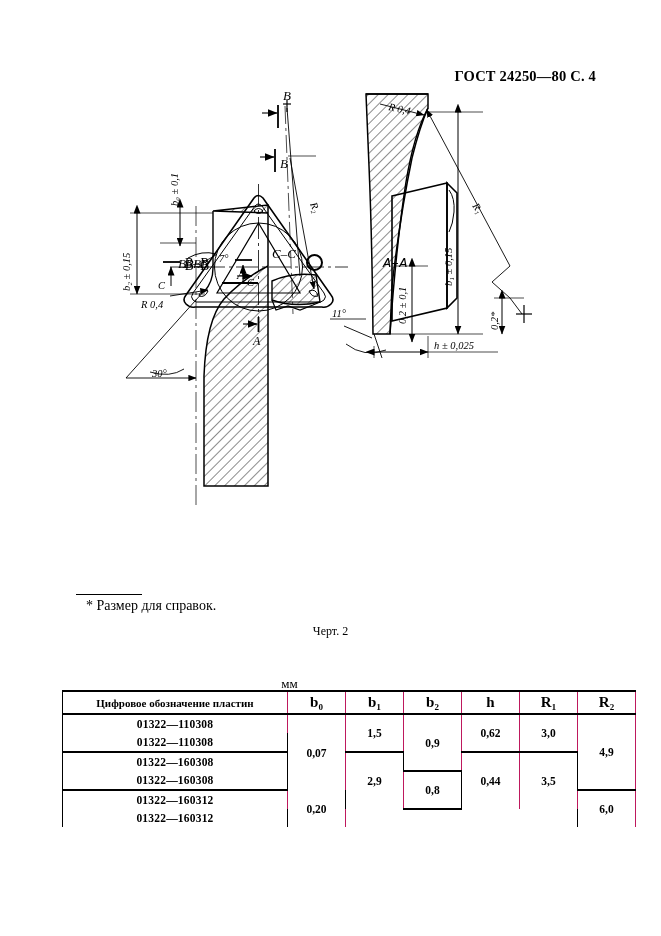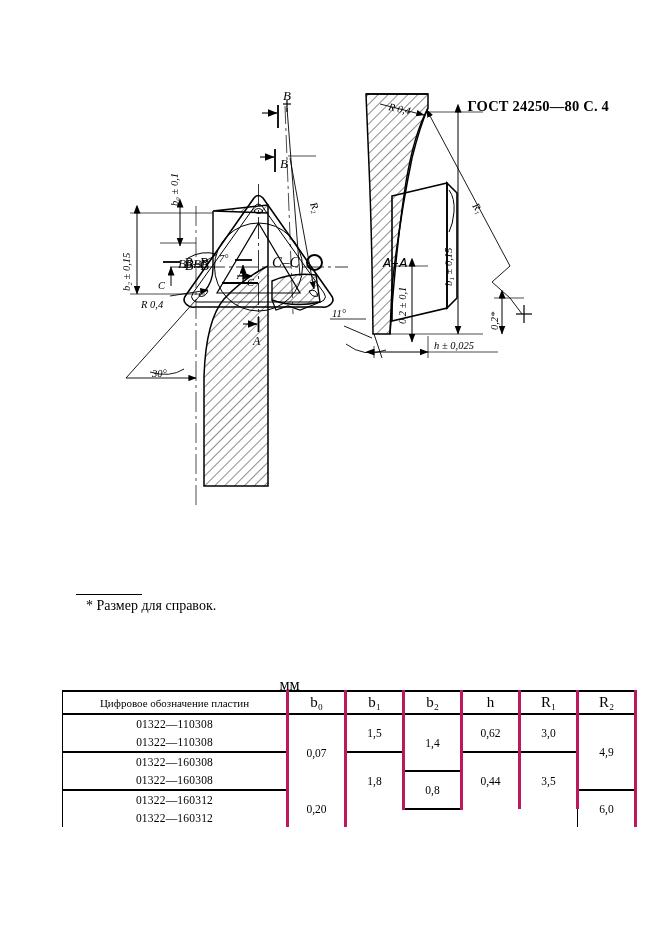--- a/index.html
+++ b/index.html
@@ -18,27 +18,26 @@
   .page {
     position: absolute;
     inset: 0;
     background: #ffffff;
   }
 
   
   .doc-header {
     position: absolute;
     top: 68px;
-    right: 52px;
+    right: 65px;
     font-family: "Liberation Serif", serif;
     font-size: 14.5px;
     font-weight: bold;
     letter-spacing: 0.2px;
     white-space: nowrap;
-    margin-top: 30px;
   }
 
   
   .figure-area {
     position: absolute;
     left: 0;
     top: 86px;
     width: 661px;
     height: 490px;
   }
@@ -71,42 +70,42 @@
     font-family: "Liberation Serif", serif;
   }
 
   
   .units-label {
     position: absolute;
     left: 0;
     top: 676px;
     width: 579px;
     text-align: center;
-    font-size: 16px;
+    font-size: 13px;
     font-family: "Liberation Serif", serif;
   }
   .spec-table {
     position: absolute;
     left: 62px;
     top: 690px;
     width: 538px;
     border-collapse: collapse;
     table-layout: fixed;
     font-family: "Liberation Serif", serif;
     font-size: 11px;
   }
   .spec-table th,
   .spec-table td {
     border-left: 1px solid #000;
-    border-right: 3px solid #be185d;
+    border-right: 1px solid #be185d;
     text-align: center;
     vertical-align: middle;
     padding: 0;
     height: 18px;
-    font-weight: normal;
+    font-weight: bold;
     border-radius: 10px;
   }
   .spec-table thead th {
     border-top: 2px solid #000;
     border-bottom: 2px solid #000;
     height: 21px;
     font-size: 15px;
   }
   .spec-table th.name-col { font-size: 11px; }
   .spec-table td.name-cell {
@@ -312,31 +311,32 @@
       </g>
 
       <g font-family="Liberation Serif, serif" font-size="13" font-style="italic" fill="#000">
         <text x="197" y="-95" opacity="0">.</text>
       </g>
     </svg>
 
     <div style="position:absolute; left:178px; top:170px; font-style:italic;
                 font-size:13.5px; font-family:'Liberation Serif',serif;">В–В</div>
 
-    <div style="position:absolute; left:272px; top:168px; font-style:italic;
-                font-size:15px; font-family:'Liberation Serif',serif;">С–С</div>
+    <div style="position:absolute; left:272px; top:160px; font-style:italic;
+                font-size:13px; font-family:'Liberation Serif',serif;">С–С</div>
     <div style="position:absolute; left:306px; top:168px; width:13px; height:13px;
                 border:2px solid #000; border-radius:50%;"></div>
 
     <div style="position:absolute; left:383px; top:170px; font-style:italic;
                 font-size:13.5px; font-family:Liberation Mono, monospace;">А–А</div>
   </div>
 
   <div class="footnote-rule"></div>
   <div class="footnote">* Размер для справок.</div>
+  <div class="fig-caption">Черт. 2</div>
 
   <div class="units-label">мм</div>
 
   <table class="spec-table">
     <colgroup>
       <col style="width:225px">
       <col style="width:58px">
       <col style="width:58px">
       <col style="width:58px">
       <col style="width:58px">
@@ -353,33 +353,33 @@
         <th>R₁</th>
         <th>R₂</th>
       </tr>
     </thead>
     <tbody>
 
       <tr>
         <td class="name-cell">01322—110308</td>
         <td class="val" rowspan="4">0,07</td>
         <td class="val sep-bottom" rowspan="2">1,5</td>
-        <td class="val sep-bottom" rowspan="3">1,4</td>
+        <td class="val sep-bottom" rowspan="3">0,9</td>
         <td class="val sep-bottom" rowspan="2">0,62</td>
         <td class="val sep-bottom" rowspan="2">3,0</td>
         <td class="val sep-bottom" rowspan="4">4,9</td>
       </tr>
 
       <tr>
         <td class="name-cell sep-bottom">01322—110308</td>
       </tr>
 
       <tr>
         <td class="name-cell">01322—160308</td>
-        <td class="val" rowspan="3">1,8</td>
+        <td class="val" rowspan="3">2,9</td>
         <td class="val" rowspan="3">0,44</td>
         <td class="val" rowspan="3">3,5</td>
       </tr>
 
       <tr>
         <td class="name-cell sep-bottom">01322—160308</td>
         <td class="val sep-bottom" rowspan="2">0,8</td>
       </tr>
 
       <tr>

